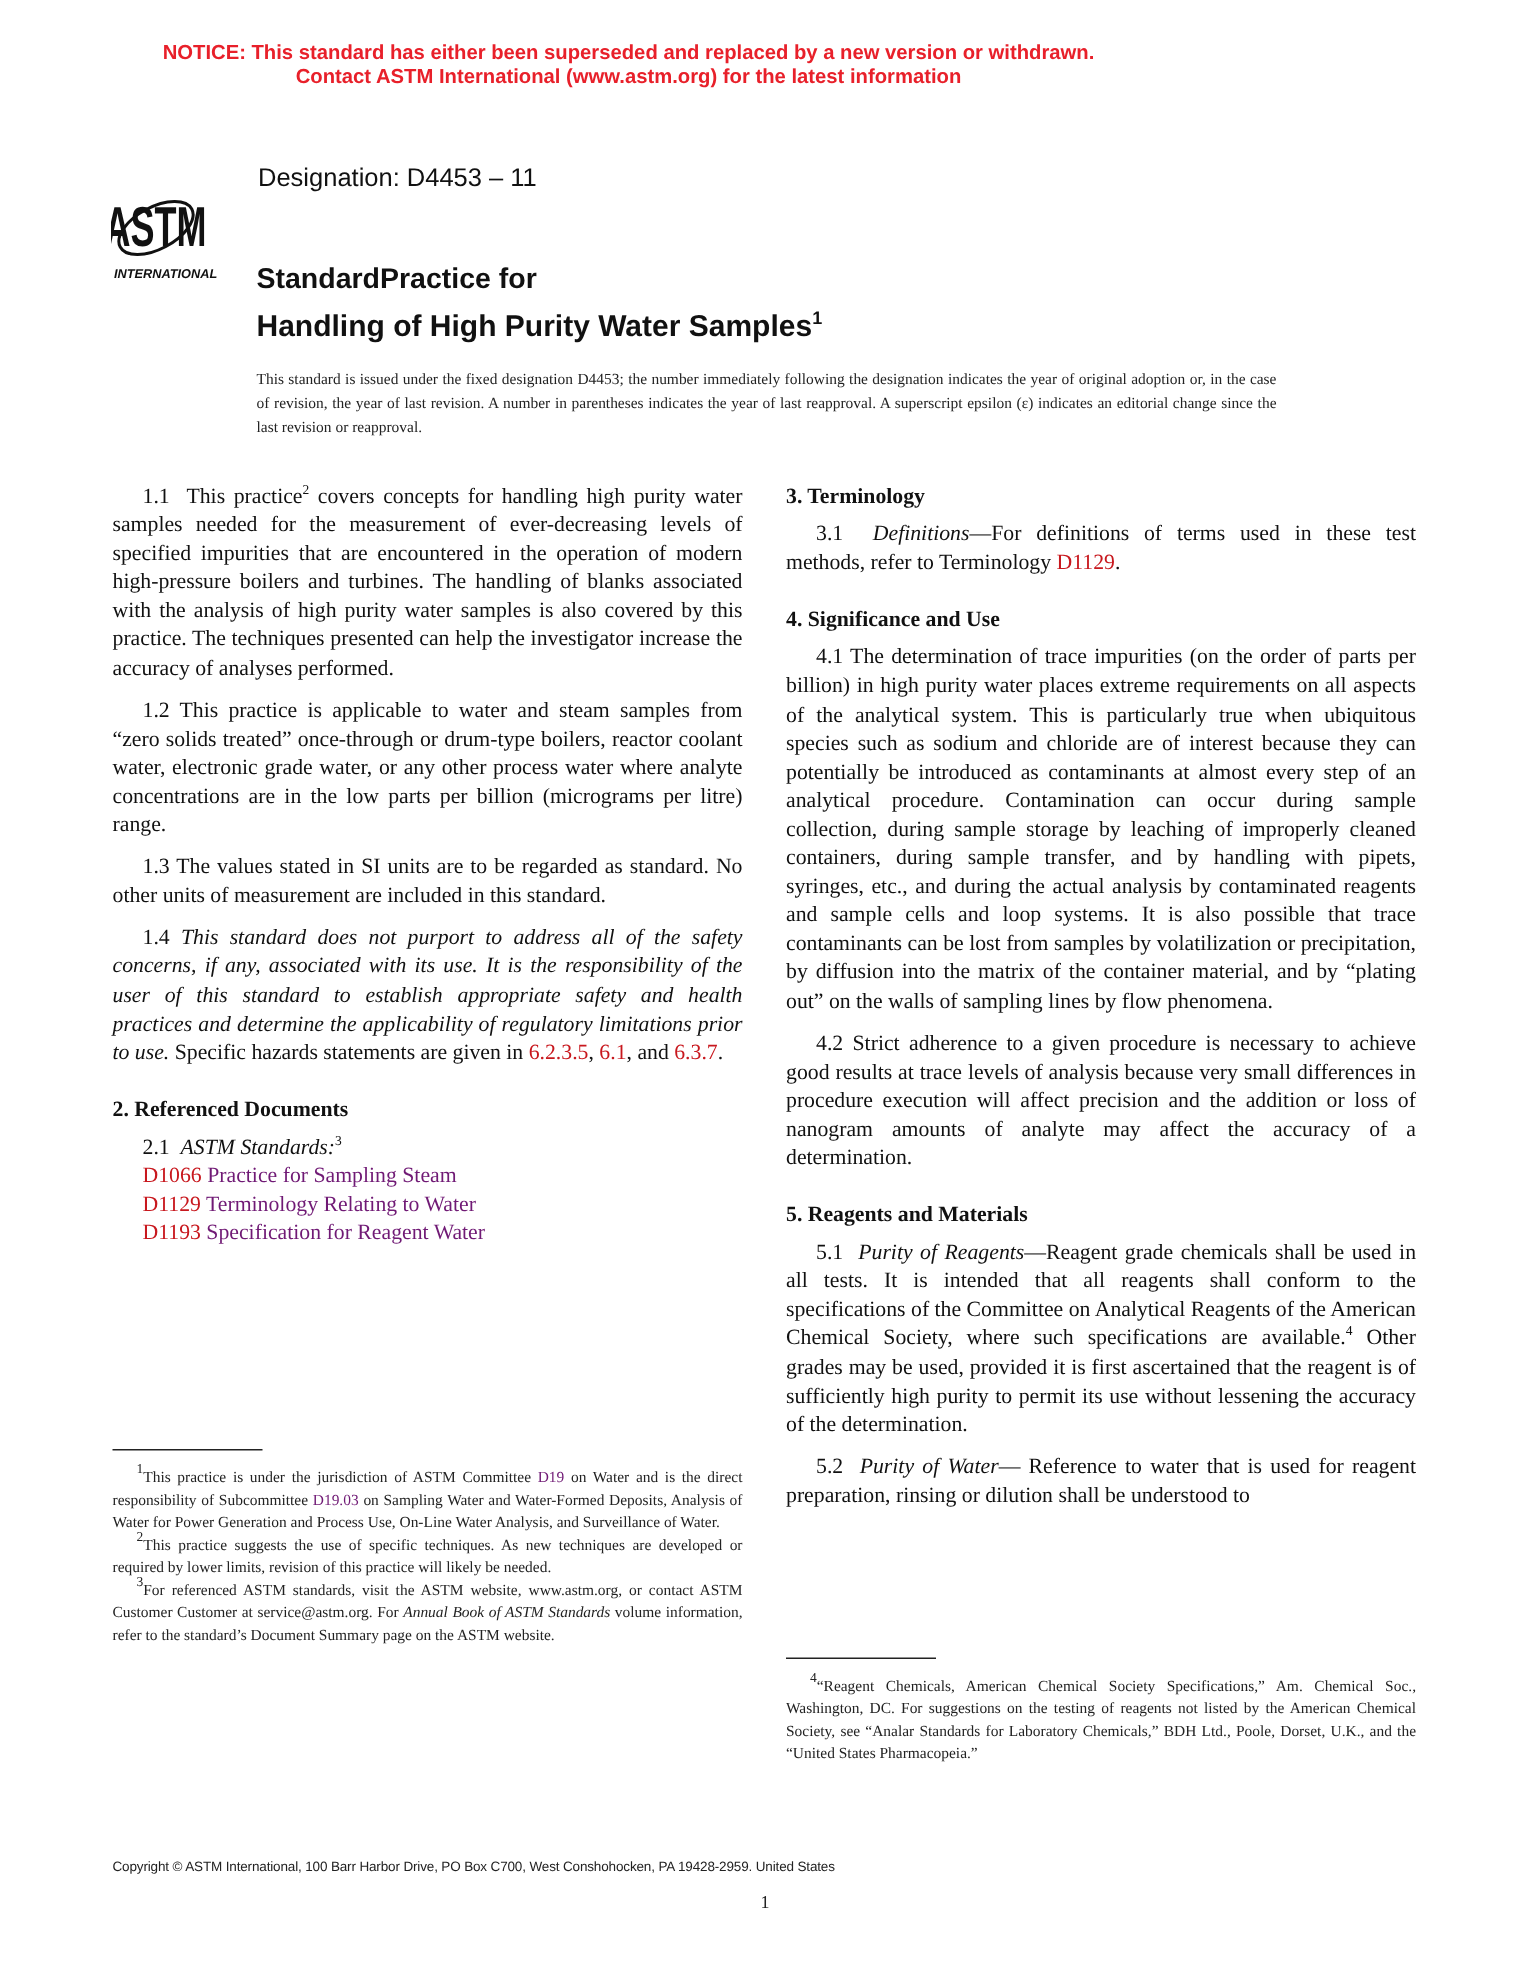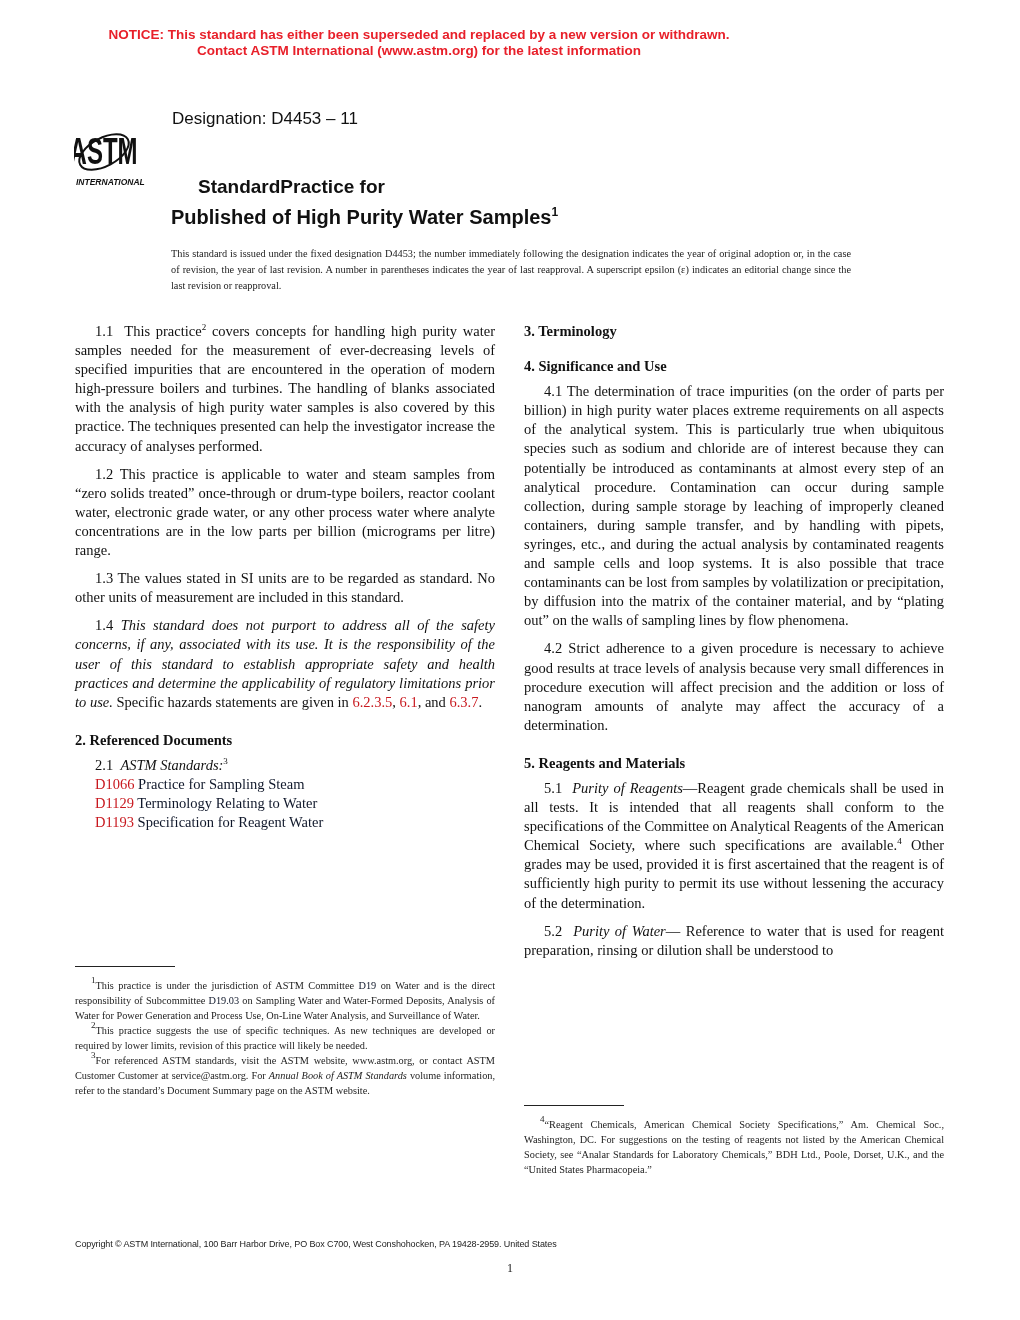--- a/index.html
+++ b/index.html
@@ -3,34 +3,34 @@
 <meta charset="utf-8">
 <style>
   html, body { margin: 0; padding: 0; background: #ffffff; }
   body { width: 1020px; height: 1320px; position: relative; overflow: hidden; color: #111; }
   .notice { position: absolute; top: 27px; left: 0; width: 838px; text-align: center;
     font-family: "Liberation Sans", sans-serif; font-weight: bold; color: #e8202a; font-size: 13.5px; line-height: 16px; }
   .logo { position: absolute; left: 74px; top: 80px; width: 86px; height: 64px; margin-top: 44px; }
   .designation { position: absolute; left: 172px; top: 109px; font-family: "Liberation Sans", sans-serif;
     font-size: 17px; color: #111; }
   .title-block { position: absolute; left: 171px; top: 175px; font-family: "Liberation Sans", sans-serif; color: #111; }
-  .title-line1 { font-size: 19px; font-weight: bold; line-height: 24px; margin-left: 27px; }
+  .title-line1 { font-size: 19px; font-weight: bold; line-height: 24px; }
   .title-line2 { font-size: 20px; font-weight: bold; line-height: 26px; }
   .title-line2 sup { font-size: 12px; vertical-align: 8px; }
   .issue-note { position: absolute; left: 171px; top: 246px; width: 680px; font-family: "Liberation Serif", serif;
     font-size: 10.3px; line-height: 16px; text-align: justify; color: #222; }
   .col { position: absolute; top: 322px; width: 420px; font-family: "Liberation Serif", serif; font-size: 14.5px;
     line-height: 19.1px; text-align: justify; color: #111; }
   .col.left { left: 75px; }
   .col.right { left: 524px; }
   .sec-h { font-weight: bold; font-size: 14.5px; margin: 0 0 6px 0; }
   .para { text-indent: 20px; margin: 0 0 9px 0; }
   .sec-gap { height: 10px; }
   .red { color: #c8181e; }
-  .blue { color: #0f172a; }
+  .blue { color: #701a75; }
   sup.fn { font-size: 9px; vertical-align: 6px; line-height: 0; }
   .ref-list { padding-left: 20px; margin: 0; }
   .ref-list div { text-align: left; }
   .footnotes { position: absolute; width: 420px; font-family: "Liberation Serif", serif; font-size: 10.3px;
     line-height: 15px; text-align: justify; color: #222; }
   .fn-left { left: 75px; top: 966px; }
   .fn-right { left: 524px; top: 1105px; }
   .fn-rule { width: 100px; border-top: 1px solid #222; margin-bottom: 11px; }
   .fnp { text-indent: 16px; margin: 0; }
   .copyright { position: absolute; left: 75px; top: 1239px; font-family: "Liberation Sans", sans-serif;
@@ -51,21 +51,21 @@
     <ellipse cx="30" cy="28" rx="27" ry="14" fill="none" stroke="#111" stroke-width="2" transform="rotate(-28 30 28)"></ellipse>
     <text x="30" y="44" text-anchor="middle" font-family="Liberation Sans, sans-serif" font-weight="bold" font-size="30" fill="#111" transform="scale(0.8,1.25) translate(7,-12)">ASTM</text>
     <text x="2" y="61" font-family="Liberation Sans, sans-serif" font-weight="bold" font-style="italic" font-size="8.5" fill="#111">INTERNATIONAL</text>
   </svg>
 </div>
 
 <div class="designation">Designation: D4453 – 11</div>
 
 <div class="title-block">
   <div class="title-line1">StandardPractice for</div>
-  <div class="title-line2"><span>Published of High Purity Water Samples</span><sup>1</sup></div>
+  <div class="title-line2"><span>Handling of High Purity Water Samples</span><sup>1</sup></div>
 </div>
 
 <div class="issue-note">This standard is issued under the fixed designation D4453; the number immediately following the designation indicates the year of original adoption or, in the case of revision, the year of last revision. A number in parentheses indicates the year of last reapproval. A superscript epsilon (ε) indicates an editorial change since the last revision or reapproval.</div>
 
 <div class="col left">
   <p class="para"><span>1.1</span>&nbsp; <span>This practice</span><sup class="fn">2</sup><span> covers concepts for handling high purity water samples needed for the measurement of ever-decreasing levels of specified impurities that are encountered in the operation of modern high-pressure boilers and turbines. The handling of blanks associated with the analysis of high purity water samples is also covered by this practice. The techniques presented can help the investigator increase the accuracy of analyses performed.</span></p>
   <p class="para">1.2  This practice is applicable to water and steam samples from “zero solids treated” once-through or drum-type boilers, reactor coolant water, electronic grade water, or any other process water where analyte concentrations are in the low parts per billion (micrograms per litre) range.</p>
   <p class="para">1.3  The values stated in SI units are to be regarded as standard. No other units of measurement are included in this standard.</p>
   <p class="para"><span>1.4</span> <i>This standard does not purport to address all of the safety concerns, if any, associated with its use. It is the responsibility of the user of this standard to establish appropriate safety and health practices and determine the applicability of regulatory limitations prior to use.</i><span> Specific hazards statements are given in </span><span class="red">6.2.3.5</span><span>, </span><span class="red">6.1</span><span>, and </span><span class="red">6.3.7</span><span>.</span></p>
   <div class="sec-gap"></div>
@@ -73,20 +73,21 @@
   <div class="ref-list">
     <div><span>2.1</span>&nbsp; <i>ASTM Standards:</i><sup class="fn">3</sup></div>
     <div><span class="red">D1066</span> <span class="blue">Practice for Sampling Steam</span></div>
     <div><span class="red">D1129</span> <span class="blue">Terminology Relating to Water</span></div>
     <div><span class="red">D1193</span> <span class="blue">Specification for Reagent Water</span></div>
   </div>
 </div>
 
 <div class="col right">
   <div class="sec-h">3.  Terminology</div>
+  <p class="para"><span>3.1</span>&nbsp; <i>Definitions</i><span>—For definitions of terms used in these test methods, refer to Terminology </span><span class="red">D1129</span><span>.</span></p>
   <div class="sec-gap"></div>
   <div class="sec-h">4.  Significance and Use</div>
   <p class="para">4.1  The determination of trace impurities (on the order of parts per billion) in high purity water places extreme requirements on all aspects of the analytical system. This is particularly true when ubiquitous species such as sodium and chloride are of interest because they can potentially be introduced as contaminants at almost every step of an analytical procedure. Contamination can occur during sample collection, during sample storage by leaching of improperly cleaned containers, during sample transfer, and by handling with pipets, syringes, etc., and during the actual analysis by contaminated reagents and sample cells and loop systems. It is also possible that trace contaminants can be lost from samples by volatilization or precipitation, by diffusion into the matrix of the container material, and by “plating out” on the walls of sampling lines by flow phenomena.</p>
   <p class="para">4.2  Strict adherence to a given procedure is necessary to achieve good results at trace levels of analysis because very small differences in procedure execution will affect precision and the addition or loss of nanogram amounts of analyte may affect the accuracy of a determination.</p>
   <div class="sec-gap"></div>
   <div class="sec-h">5.  Reagents and Materials</div>
   <p class="para"><span>5.1</span>&nbsp; <i>Purity of Reagents</i><span>—Reagent grade chemicals shall be used in all tests. It is intended that all reagents shall conform to the specifications of the Committee on Analytical Reagents of the American Chemical Society, where such specifications are available.</span><sup class="fn">4</sup><span> Other grades may be used, provided it is first ascertained that the reagent is of sufficiently high purity to permit its use without lessening the accuracy of the determination.</span></p>
   <p class="para"><span>5.2</span>&nbsp; <i>Purity of Water</i><span>— Reference to water that is used for reagent preparation, rinsing or dilution shall be understood to</span></p>
 </div>
 

